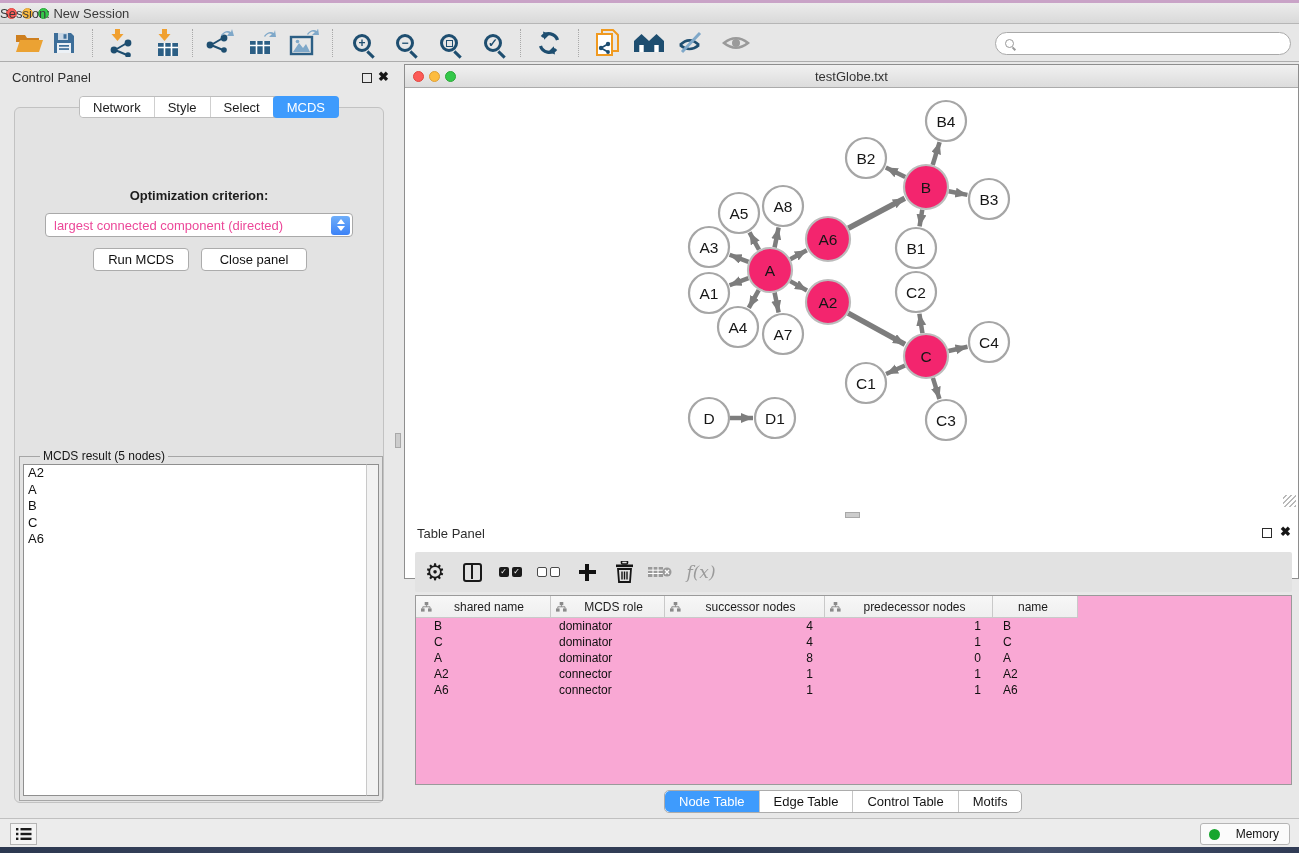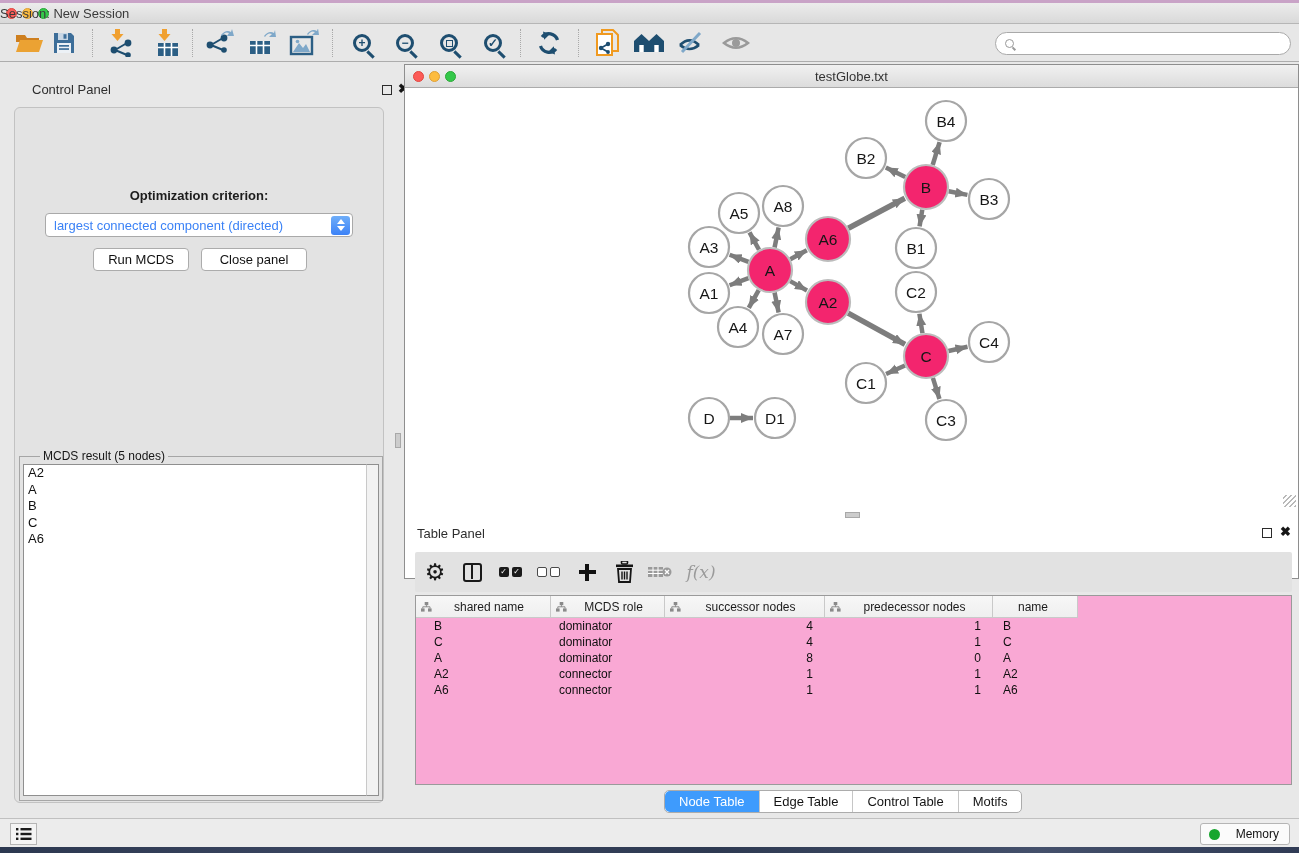--- a/index.html
+++ b/index.html
@@ -33,38 +33,38 @@
     left:7px; top:7px; transform:rotate(-45deg); }
   .mag { position:relative; width:18px; height:18px; border:3px solid #1E4E70; border-radius:50%;
     display:flex; align-items:center; justify-content:center; }
   .mag::after { content:""; position:absolute; width:3px; height:9px; background:#1E4E70;
     left:13px; top:13px; transform:rotate(-45deg); }
   .mag .sym { font-size:12px; font-weight:bold; color:#1E4E70; line-height:1; }
   .mag .sq { width:7px; height:7px; border:1.7px solid #1E4E70; }
 
   
   .control-panel { position:absolute; left:8px; top:64px; width:382px; height:754px; }
-  .cp-header { position:absolute; left:0; top:12px; width:382px; height:26px;margin-left:20px; }
+  .cp-header { position:absolute; left:0; top:0; width:382px; height:26px; }
   .panel-title { position:absolute; left:4px; top:6px; font-size:13px; color:#2E2E2E; }
   .float-btn { position:absolute; width:10px; height:10px; border:1.5px solid #2B2B2B; top:9px; }
   .close-btn { position:absolute; top:5px; font-size:13px; font-weight:bold; color:#151515; }
   .cp-tabs { position:absolute; left:71px; top:32px; height:22px; display:flex;
     border:1px solid #BDBDBD; border-radius:4px; background:#FFF; z-index:3; }
   .cp-tab { padding:0 13px; font-size:13px; line-height:21px; color:#1C1C1C;
     border-right:1px solid #CFCFCF; background:#FFF; }
   .cp-tab:first-child { border-radius:4px 0 0 4px; }
   .cp-tab:last-child { border-right:none; border-radius:0 4px 4px 0; }
   .cp-tab.active { background:#3E9BFD; color:#FFF; border-radius:4px; margin:-1px; padding:0 14px; line-height:23px; }
   .cp-body { position:absolute; left:6px; top:43px; width:370px; height:696px;
     background:#E3E3E3; border:1px solid #C2C2C2; border-radius:6px; }
   .opt-label { position:absolute; left:0; width:100%; top:80px; text-align:center;
     font-size:13px; font-weight:600; color:#1C1C1C; }
   .criterion { position:absolute; left:30px; top:105px; width:308px; height:24px; background:#FFF;
     border:1px solid #A9A9A9; border-radius:4px; display:flex; align-items:center; }
-  .criterion .val { font-size:13px; color:#3b82f6; padding-left:8px; flex:1; white-space:nowrap; }
+  .criterion .val { font-size:13px; color:#ec4899; padding-left:8px; flex:1; white-space:nowrap; }
   .stepper { width:19px; height:19px; margin-right:2px; border-radius:3px;
     background:linear-gradient(#6FAEF9,#3C82F7); position:relative; flex:none; }
   .stepper::before { content:""; position:absolute; left:5.5px; top:3.5px; border-left:4px solid transparent;
     border-right:4px solid transparent; border-bottom:5px solid #FFF; }
   .stepper::after { content:""; position:absolute; left:5.5px; bottom:3.5px; border-left:4px solid transparent;
     border-right:4px solid transparent; border-top:5px solid #FFF; }
   .cp-btn { position:absolute; top:140px; height:23px; background:#FFF; border:1px solid #ACACAC;
     border-radius:4px; font-size:13px; color:#111; display:flex; align-items:center; justify-content:center; }
   .result-box { position:absolute; left:4px; top:348px; width:364px; height:345px;
     border:1px solid #A6A6A6; }
@@ -292,20 +292,26 @@
     <div class="searchbox">
       <span class="sicon"></span>
     </div>
   </div>
 
   <div class="control-panel">
     <div class="cp-header">
       <span class="panel-title">Control Panel</span>
       <span class="float-btn" style="left:354px"></span>
       <span class="close-btn" style="left:370px">✖</span>
+    </div>
+    <div class="cp-tabs">
+      <span class="cp-tab">Network</span>
+      <span class="cp-tab">Style</span>
+      <span class="cp-tab">Select</span>
+      <span class="cp-tab active">MCDS</span>
     </div>
     <div class="cp-body">
       <div class="opt-label">Optimization criterion:</div>
       <div class="criterion">
         <span class="val">largest connected component (directed)</span>
         <span class="stepper"></span>
       </div>
       <div class="cp-btn" style="left:78px; width:96px;">Run MCDS</div>
       <div class="cp-btn" style="left:186px; width:106px;">Close panel</div>
       <div class="result-box">

